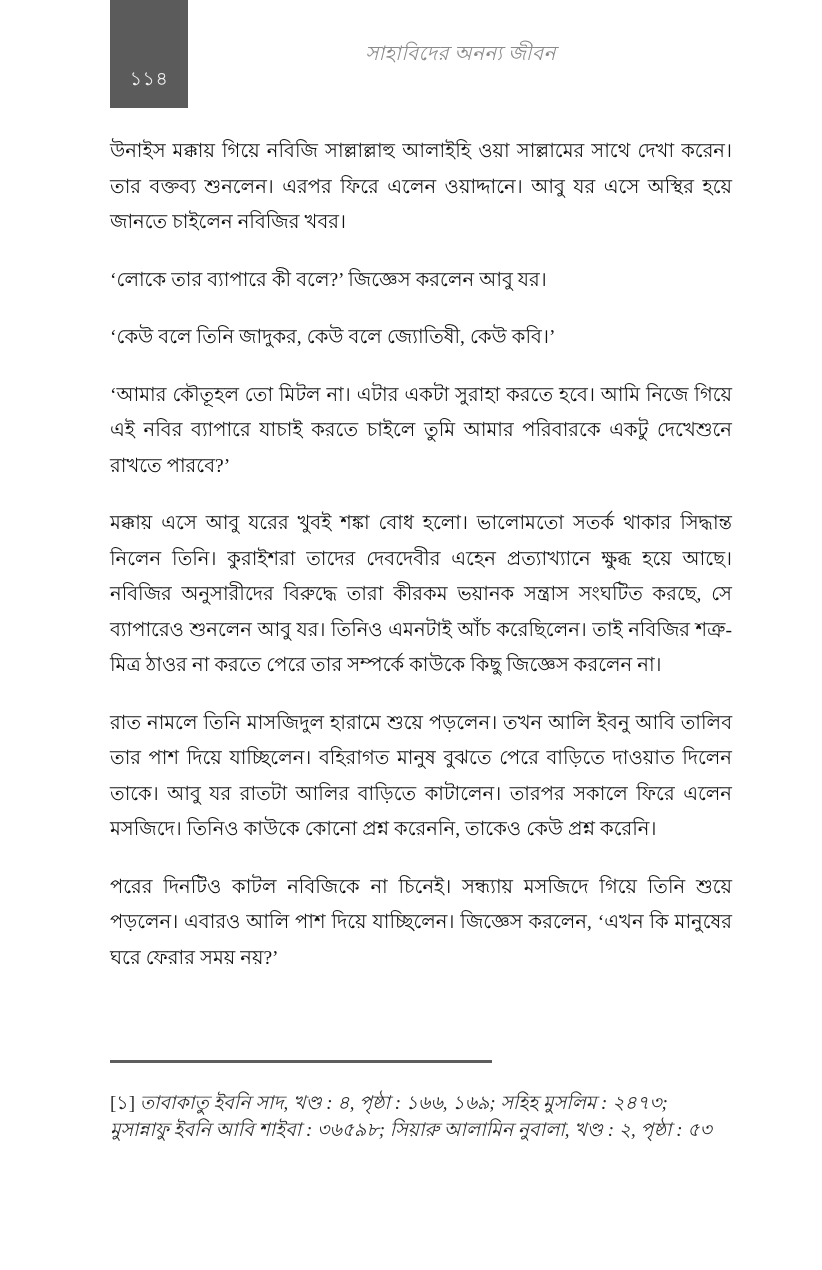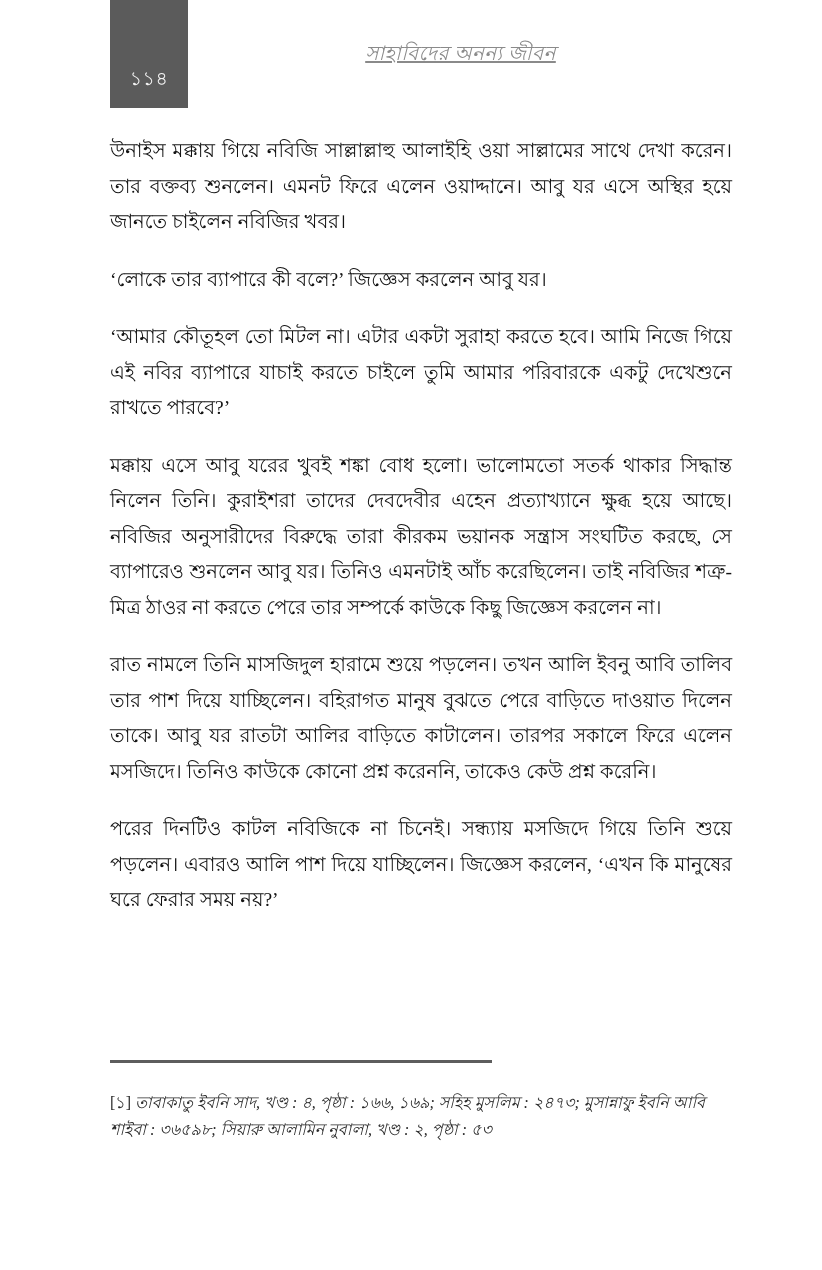--- a/index.html
+++ b/index.html
@@ -63,21 +63,20 @@
     width: 545px;
     height: 108px;
     display: flex;
     align-items: center;
     justify-content: center;
     font-style: italic;
     font-size: 20px;
     color: #8a8a8a;
     letter-spacing: 0.4px;
     white-space: nowrap;
-    text-decoration: underline;
   }
 
   
   .text-column {
     position: absolute;
     left: 110px;
     top: 133px;
     width: 622px;
   }
 
@@ -106,21 +105,21 @@
     top: 1060px;
     width: 622px;
   }
   .footnote-rule {
     width: 382px;
     height: 3px;
     background: #5d5d5d;
     margin: 0 0 26px 0;
   }
   .footnote-text {
-    font-size: 16px;
+    font-size: 19px;
     line-height: 27px;
     color: #2a2a2a;
     text-align: left;
     font-style: italic;
     width: 620px;
   }
   .footnote-text .fn-marker {
     font-style: normal;
   }
 </style>
@@ -131,25 +130,26 @@
 
   <div class="page-header">
     <div class="folio-block">
       <span class="folio-number">১১৪</span>
     </div>
     <div class="header-title">সাহাবিদের অনন্য জীবন</div>
   </div>
 
   <div class="text-column">
 
-    <p class="para">উনাইস মক্কায় গিয়ে নবিজি সাল্লাল্লাহু আলাইহি ওয়া সাল্লামের সাথে দেখা করেন। তার বক্তব্য শুনলেন। এমনট ফিরে এলেন ওয়াদ্দানে। আবু যর এসে অস্থির হয়ে জানতে চাইলেন নবিজির খবর।</p>
+    <p class="para">উনাইস মক্কায় গিয়ে নবিজি সাল্লাল্লাহু আলাইহি ওয়া সাল্লামের সাথে দেখা করেন। তার বক্তব্য শুনলেন। এরপর ফিরে এলেন ওয়াদ্দানে। আবু যর এসে অস্থির হয়ে জানতে চাইলেন নবিজির খবর।</p>
 
 
     <p class="para">‘লোকে তার ব্যাপারে কী বলে?’ জিজ্ঞেস করলেন আবু যর।</p>
 
+    <p class="para">‘কেউ বলে তিনি জাদুকর, কেউ বলে জ্যোতিষী, কেউ কবি।’</p>
 
     <p class="para">‘আমার কৌতূহল তো মিটল না। এটার একটা সুরাহা করতে হবে। আমি নিজে গিয়ে এই নবির ব্যাপারে যাচাই করতে চাইলে তুমি আমার পরিবারকে একটু দেখেশুনে রাখতে পারবে?’</p>
 
 
     <p class="para">মক্কায় এসে আবু যরের খুবই শঙ্কা বোধ হলো। ভালোমতো সতর্ক থাকার সিদ্ধান্ত নিলেন তিনি। কুরাইশরা তাদের দেবদেবীর এহেন প্রত্যাখ্যানে ক্ষুব্ধ হয়ে আছে। নবিজির অনুসারীদের বিরুদ্ধে তারা কীরকম ভয়ানক সন্ত্রাস সংঘটিত করছে, সে ব্যাপারেও শুনলেন আবু যর। তিনিও এমনটাই আঁচ করেছিলেন। তাই নবিজির শত্রু-মিত্র ঠাওর না করতে পেরে তার সম্পর্কে কাউকে কিছু জিজ্ঞেস করলেন না।</p>
 
     <p class="para">রাত নামলে তিনি মাসজিদুল হারামে শুয়ে পড়লেন। তখন আলি ইবনু আবি তালিব তার পাশ দিয়ে যাচ্ছিলেন। বহিরাগত মানুষ বুঝতে পেরে বাড়িতে দাওয়াত দিলেন তাকে। আবু যর রাতটা আলির বাড়িতে কাটালেন। তারপর সকালে ফিরে এলেন মসজিদে। তিনিও কাউকে কোনো প্রশ্ন করেননি, তাকেও কেউ প্রশ্ন করেনি।</p>
 
     <p class="para">পরের দিনটিও কাটল নবিজিকে না চিনেই। সন্ধ্যায় মসজিদে গিয়ে তিনি শুয়ে পড়লেন। এবারও আলি পাশ দিয়ে যাচ্ছিলেন। জিজ্ঞেস করলেন, ‘এখন কি মানুষের ঘরে ফেরার সময় নয়?’</p>
 

